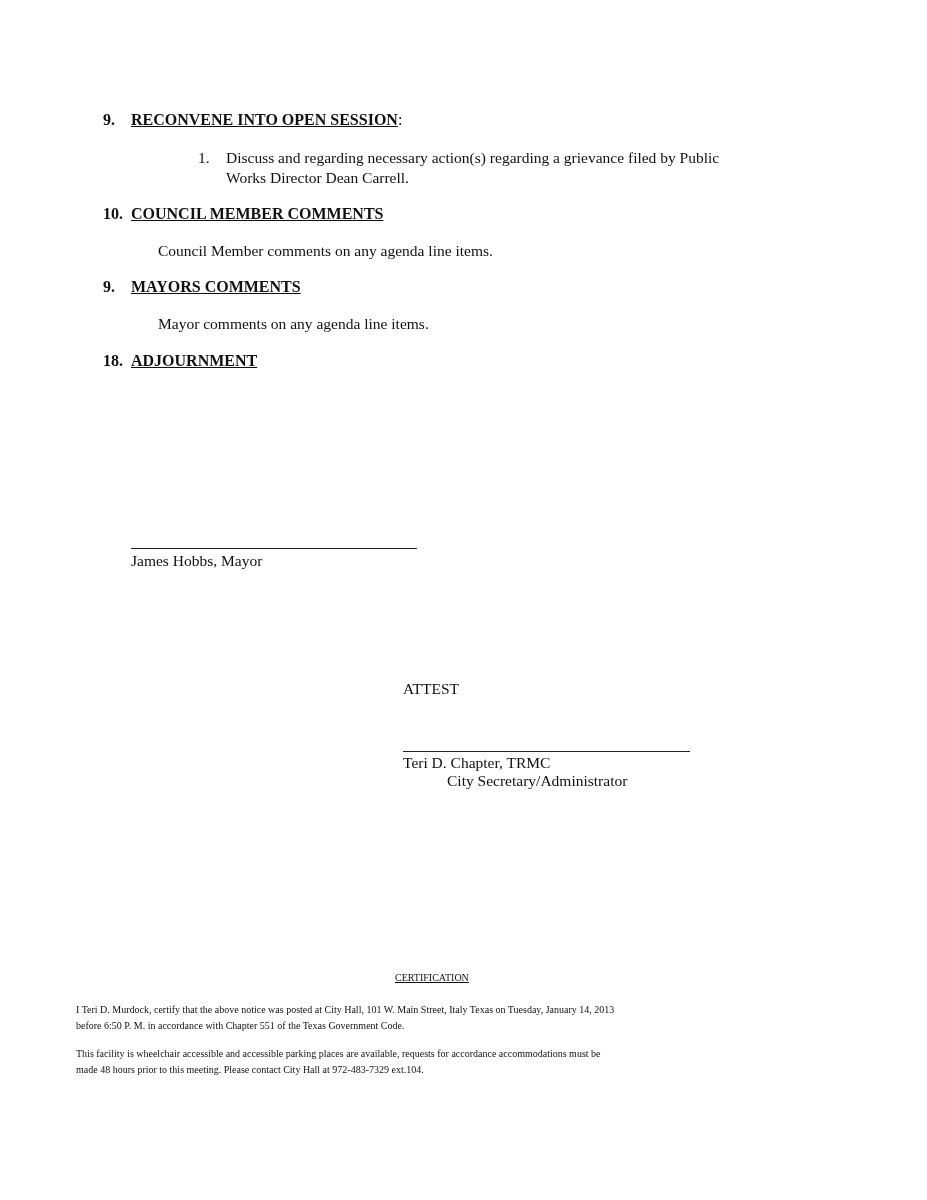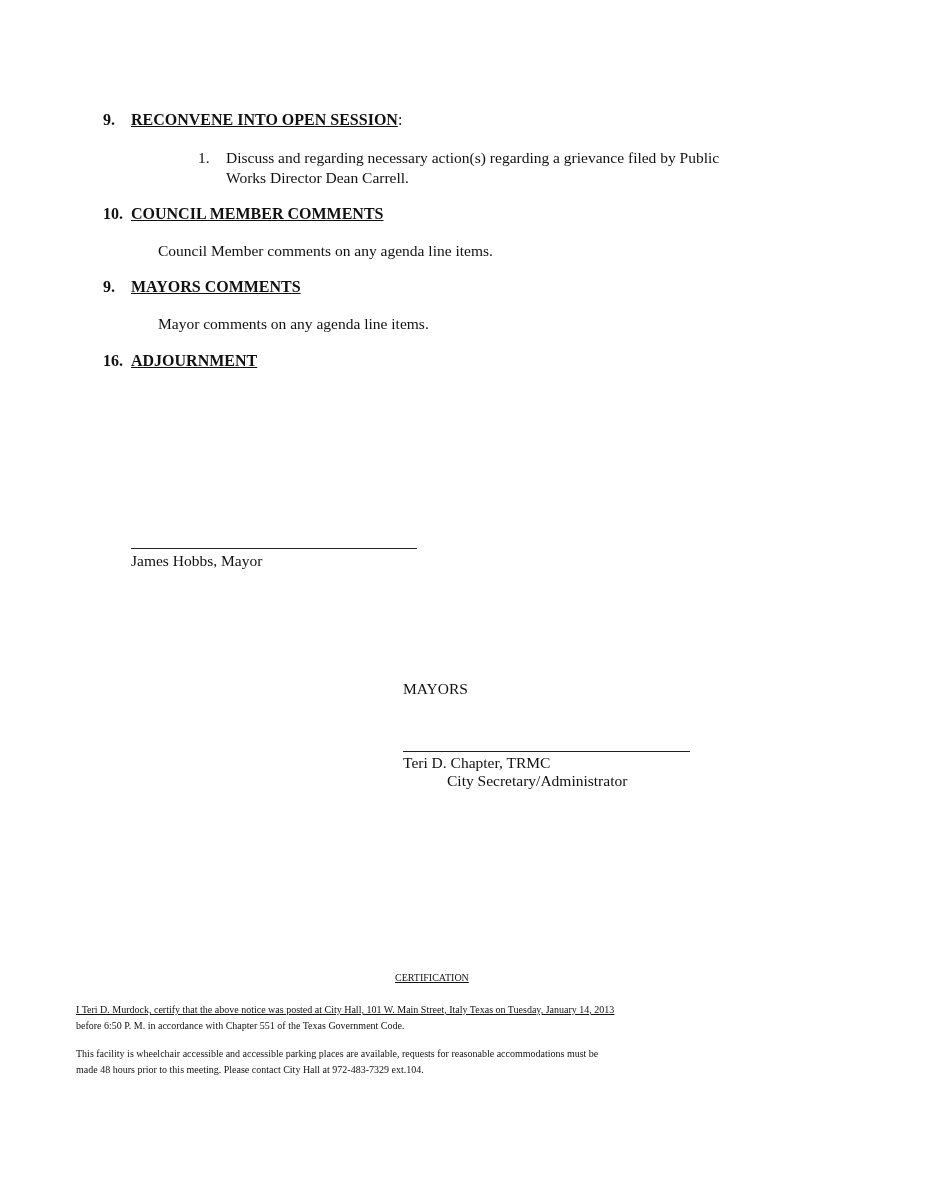--- a/index.html
+++ b/index.html
@@ -30,28 +30,28 @@
   <span class="num">10.</span><span class="title">COUNCIL MEMBER COMMENTS</span>
 </div>
 <div class="abs body-text" style="left:158px; top:241px;">Council Member comments on any agenda line items.</div>
 
 <div class="abs heading" style="left:103px; top:278px;">
   <span class="num">9.</span><span class="title">MAYORS COMMENTS</span>
 </div>
 <div class="abs body-text" style="left:158px; top:314px;">Mayor comments on any agenda line items.</div>
 
 <div class="abs heading" style="left:103px; top:352px;">
-  <span class="num">16.</span><span class="title">ADJOURNMENT</span>
+  <span class="num">18.</span><span class="title">ADJOURNMENT</span>
 </div>
 
 <div class="sig-line" style="left:131px; top:548px; width:286px;"></div>
 <div class="abs body-text" style="left:131px; top:551px;">James Hobbs, Mayor</div>
 
-<div class="abs body-text" style="left:403px; top:679px;">MAYORS</div>
+<div class="abs body-text" style="left:403px; top:679px;">ATTEST</div>
 <div class="sig-line" style="left:403px; top:751px; width:287px;"></div>
 <div class="abs body-text" style="left:403px; top:753px;">Teri D. Chapter, TRMC</div>
 <div class="abs body-text" style="left:403px; top:771px;margin-left:44px;">City Secretary/Administrator</div>
 
 <div class="abs small" style="left:395px; top:970px; text-decoration:underline;">CERTIFICATION</div>
-<div class="abs small" style="left:76px; top:1002px;text-decoration:underline;">I Teri D. Murdock, certify that the above notice was posted at City Hall, 101 W. Main Street, Italy Texas on Tuesday, January 14, 2013</div>
+<div class="abs small" style="left:76px; top:1002px;">I Teri D. Murdock, certify that the above notice was posted at City Hall, 101 W. Main Street, Italy Texas on Tuesday, January 14, 2013</div>
 <div class="abs small" style="left:76px; top:1018px;">before 6:50 P. M. in accordance with Chapter 551 of the Texas Government Code.</div>
-<div class="abs small" style="left:76px; top:1046px;">This facility is wheelchair accessible and accessible parking places are available, requests for reasonable accommodations must be</div>
+<div class="abs small" style="left:76px; top:1046px;">This facility is wheelchair accessible and accessible parking places are available, requests for accordance accommodations must be</div>
 <div class="abs small" style="left:76px; top:1062px;">made 48 hours prior to this meeting.  Please contact City Hall at 972-483-7329 ext.104.</div>
 
 </body></html>

